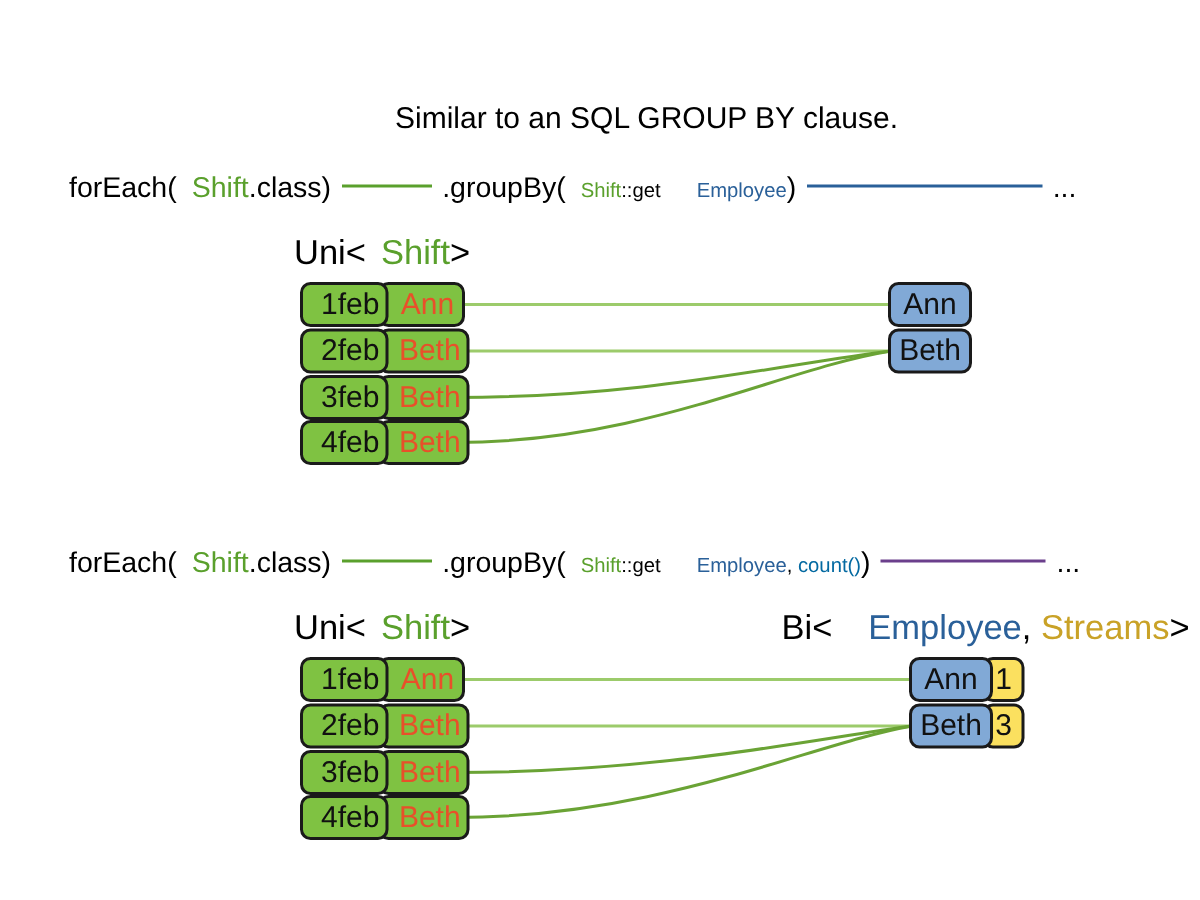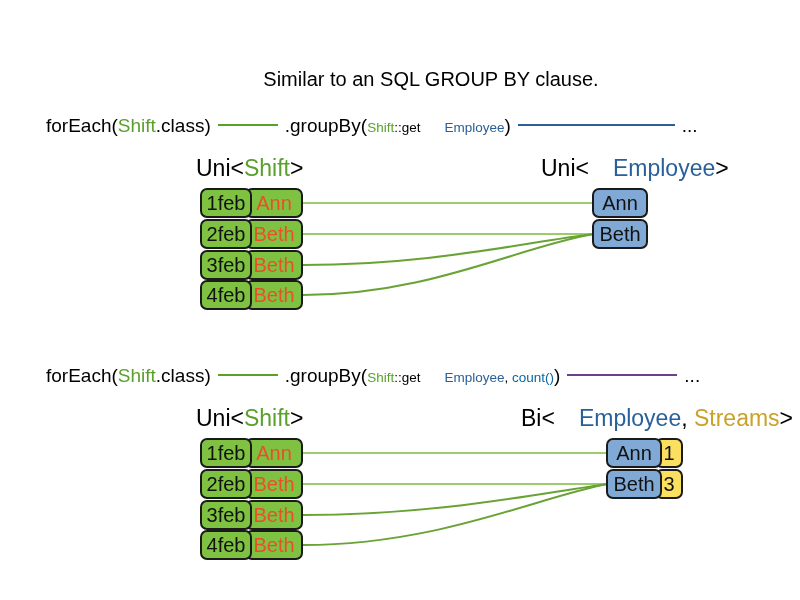--- a/index.html
+++ b/index.html
@@ -53,21 +53,21 @@
   .codeline {
     position: absolute;
     font-size: 19px;
     white-space: nowrap;
     color: #000000;
     line-height: 1;
   }
   .codeline .small {
     font-size: 13.5px;
   }
-  .tok-shift   { color: #5AA02C; }
+  .tok-shift   { color: #5AA02C; margin-left: 10px; }
   .tok-emp     { color: #2A6099; padding-left: 24px; }
   .tok-count   { color: #0369a1; }
   .tok-plain   { color: #000000; margin-top: 19px; }
   .ellipsis    { color: #000000; font-size: 19px; }
 
   .connector {
     display: inline-block;
     vertical-align: middle;
     height: 0;
     border-top: 2px solid #5AA02C;
@@ -98,21 +98,21 @@
     border: 2px solid #1a1a1a;
     border-radius: 7px;
     display: flex;
     align-items: center;
     justify-content: center;
     font-size: 20px;
     line-height: 1;
     padding: 0 4px;
     height: 30px;
   }
-  .cell.green  { background: #7FC242; }
+  .cell.green  { background: #7FC242; padding-left: 12px; }
   .cell.blue   { background: #81A9D6; }
   .cell.yellow { background: #FBE05F; }
 
   .cell.date {
     color: #111111;
     min-width: 52px;
     margin-right: -7px;
     z-index: 2;
   }
   .cell.name-green {
@@ -162,23 +162,20 @@
   </svg>
 
   <div class="codeline" style="left:46px; top:116px;">
     <span>forEach(</span><span class="tok-shift">Shift</span><span>.class)</span><span class="connector" style="width:60px;"></span><span>.groupBy(</span><span class="small tok-shift">Shift</span><span class="small tok-plain">::get</span><span class="small tok-emp">Employee</span><span>)</span><span class="connector" style="width:157px; border-top-color:#2A6099;"></span><span class="ellipsis">...</span>
   </div>
 
   <div class="typelabel" style="left:196px; top:155px;">
     <span>Uni&lt;</span><span class="tok-shift">Shift</span><span>&gt;</span>
   </div>
 
-  <div class="typelabel" style="left:541px; top:155px;">
-    <span>Uni&lt;</span><span class="tok-emp">Employee</span><span>&gt;</span>
-  </div>
 
   <div class="node" style="left:200px; top:188px;">
     <div class="cell green date">1feb</div>
     <div class="cell green name-green">Ann</div>
   </div>
   <div class="node" style="left:200px; top:219px;">
     <div class="cell green date">2feb</div>
     <div class="cell green name-green">Beth</div>
   </div>
   <div class="node" style="left:200px; top:250px;">

